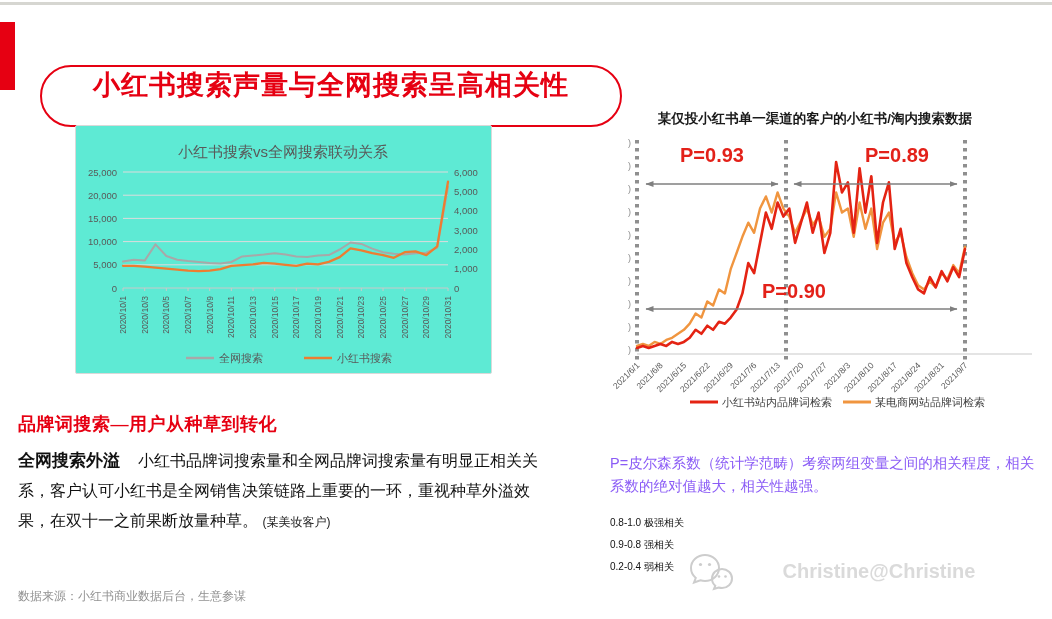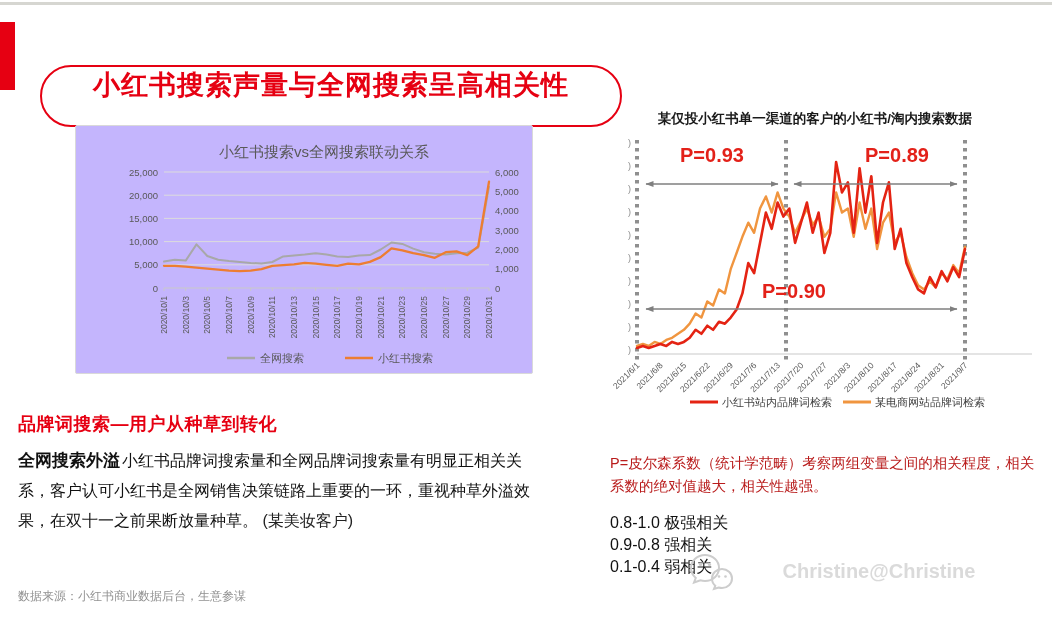--- a/index.html
+++ b/index.html
@@ -4,29 +4,29 @@
 <style>
   html,body{margin:0;padding:0;background:#ffffff;}
   .page{position:relative;width:1052px;height:619px;background:#ffffff;overflow:hidden;
         font-family:"Liberation Sans",sans-serif;color:#1a1a1a;}
   .top-strip{position:absolute;left:0;top:2px;width:1052px;height:3px;background:#d6d6d1;}
   .red-accent{position:absolute;left:0;top:22px;width:15px;height:68px;background:#e60012;}
   .title-pill{position:absolute;left:40px;top:27px;width:578px;height:58px;
               border:2.5px solid #e60012;border-radius:32px;display:flex;justify-content:center;margin-top:38px;}
   .title-pill span{color:#e60012;font-size:27px;font-weight:600;letter-spacing:1px;}
   .left-chart-card{position:absolute;left:75px;top:125px;width:415px;height:247px;
-                   background:#c4b5fd;border:1px solid #d9d9d9;border-radius:2px;padding-left:41px;}
+                   background:#5eead4;border:1px solid #d9d9d9;border-radius:2px;}
   .right-chart{position:absolute;left:600px;top:108px;width:452px;height:310px;text-align:right;}
   svg text{font-family:"Liberation Sans",sans-serif;}
-  .heading{position:absolute;left:18px;top:412px;font-size:18px;font-weight:bold;color:#e60012;letter-spacing:.5px;}
+  .heading{position:absolute;left:18px;top:412px;font-size:18px;font-weight:bold;color:#e60012;letter-spacing:.5px;font-family:Liberation Serif, serif;}
   .para{position:absolute;left:18px;top:446px;width:524px;margin:0;font-size:16px;line-height:30px;color:#111;}
-  .para b{font-size:17px;margin-right:2px;}
-  .para .note{font-size:16px;color:#222;}
-  .pearson{position:absolute;left:610px;top:452px;width:438px;font-size:14.5px;line-height:23px;color:#b91c1c;}
-  .scale{position:absolute;left:610px;top:512px;font-size:16px;line-height:22px;color:#111;}
+  .para b{font-size:17px;margin-right:18px;}
+  .para .note{font-size:12px;color:#222;}
+  .pearson{position:absolute;left:610px;top:452px;width:438px;font-size:14.5px;line-height:23px;color:#8b5cf6;}
+  .scale{position:absolute;left:610px;top:512px;font-size:10px;line-height:22px;color:#111;}
   .watermark{position:absolute;left:684px;top:545px;width:326px;height:62px;pointer-events:none;text-align:center;}
   .wm-icon{position:absolute;left:4px;top:6px;}
   .wm-text{position:absolute;left:56px;top:10px;width:268px;font-size:20px;font-weight:bold;white-space:nowrap;}
   .wm-back{color:rgba(205,205,205,.75);transform:translate(5px,5px);}
   .wm-front{color:rgba(178,178,178,.8);text-shadow:1px 1px 0 #fff;}
   .source{position:absolute;left:18px;top:588px;font-size:12px;color:#919191;}
 </style>
 </head>
 <body>
 
@@ -153,21 +153,21 @@
       </svg></div>
 
   <div class="heading">品牌词搜索—用户从种草到转化</div>
 
   <p class="para"><b>全网搜索外溢</b><span>小红书品牌词搜索量和全网品牌词搜索量有明显正相关关系，客户认可小红书是全网销售决策链路上重要的一环，重视种草外溢效果，在双十一之前果断放量种草。</span> <span class="note">(某美妆客户)</span></p>
 
   <div class="pearson">P=皮尔森系数（统计学范畴）考察两组变量之间的相关程度，相关系数的绝对值越大，相关性越强。</div>
   <div class="scale" id="scaleLines">
       <div>0.8-1.0 极强相关</div>
       <div>0.9-0.8 强相关</div>
-      <div>0.1-0.4 弱相关</div>
+      <div>0.2-0.4 弱相关</div>
     </div>
 
   <div class="watermark">
     <span class="wm-icon">
       <svg width="48" height="44" viewBox="0 0 48 44">
         <g fill="none" stroke="#cdcdcd" stroke-width="2">
           <path d="M31 17c0 7.2-6.3 13-14 13-1.6 0-3.2-.25-4.6-.7L6 31.5l1.8-4.6C4.9 24.5 3 21 3 17 3 9.8 9.3 4 17 4s14 5.8 14 13z"></path>
           <path d="M44 27.5c0 5.2-4.5 9.5-10 9.5-1.2 0-2.3-.18-3.4-.5L26 38l1.3-3.3c-2.1-1.7-3.3-4.3-3.3-7.2 0-5.2 4.5-9.5 10-9.5s10 4.3 10 9.5z"></path>
         </g>
         <g fill="#cdcdcd">

